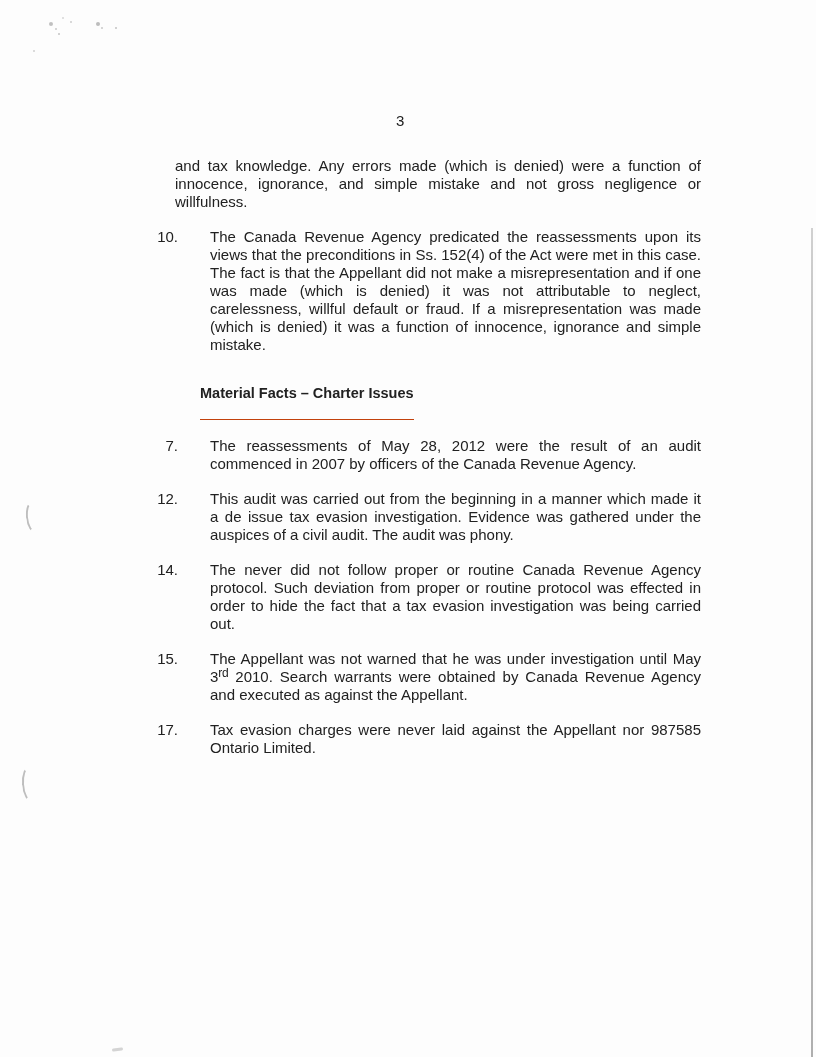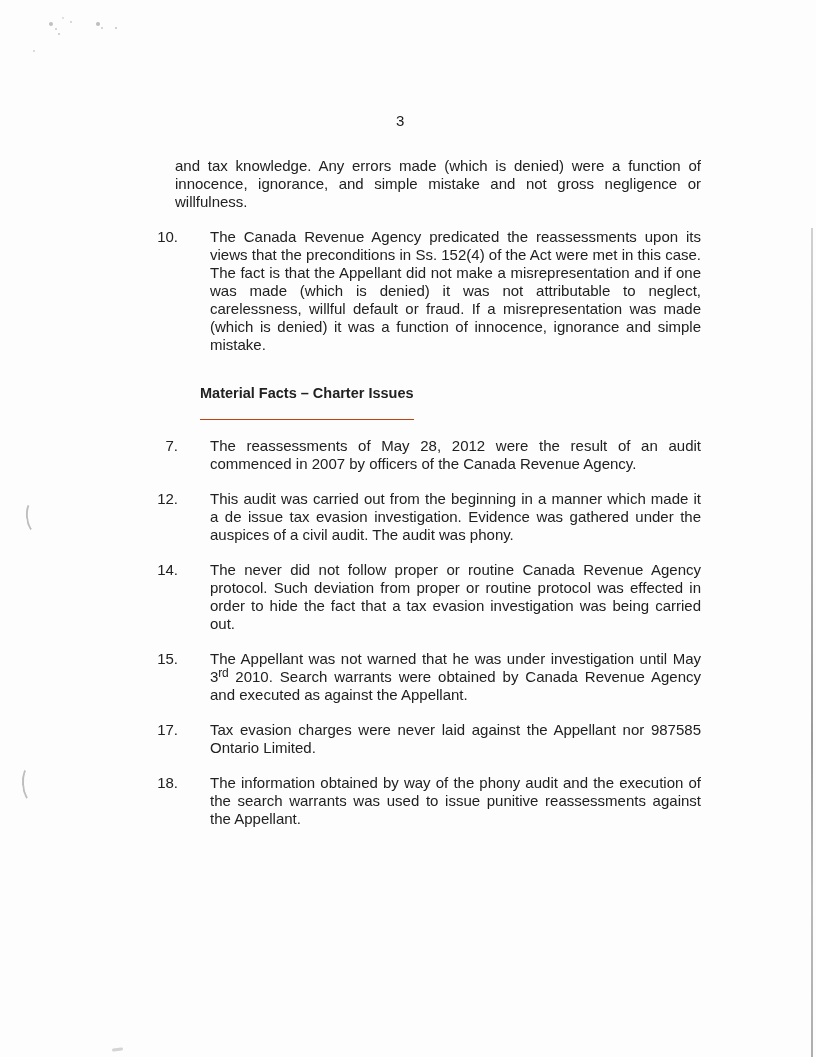--- a/index.html
+++ b/index.html
@@ -165,24 +165,20 @@
     <span class="num">15.</span>
     <div class="txt">The Appellant was not warned that he was under investigation until May 3<sup>rd</sup> 2010. Search warrants were obtained by Canada Revenue Agency and executed as against the Appellant.</div>
   </div>
 
 
   <div class="item">
     <span class="num">17.</span>
     <div class="txt">Tax evasion charges were never laid against the Appellant nor 987585 Ontario Limited.</div>
   </div>
 
-  <div class="item">
-    <span class="num">18.</span>
-    <div class="txt">The information obtained by way of the phony audit and the execution of the search warrants was used to issue punitive reassessments against the Appellant.</div>
-  </div>
 </div>
 
   </div>
 
   <div class="speckles"></div>
   <div class="paren-mark paren-a"></div>
   <div class="paren-mark paren-b"></div>
   <div class="edge-line"></div>
   <div class="bottom-smudge"></div>
 

